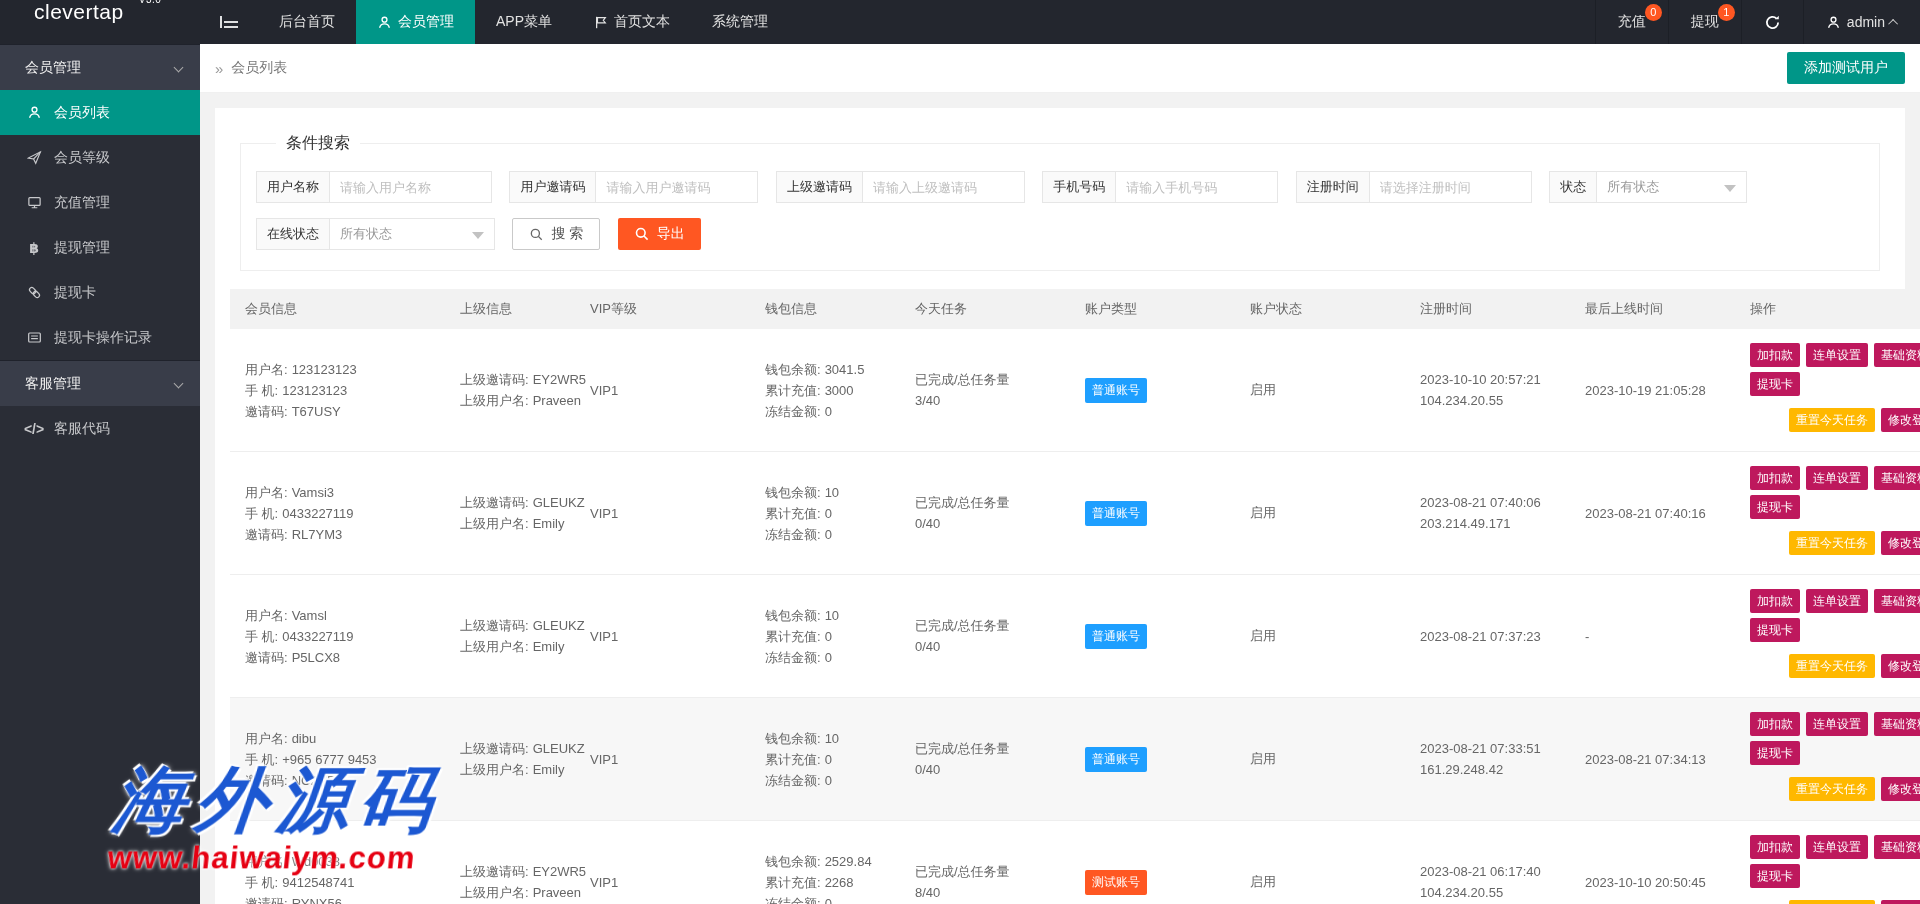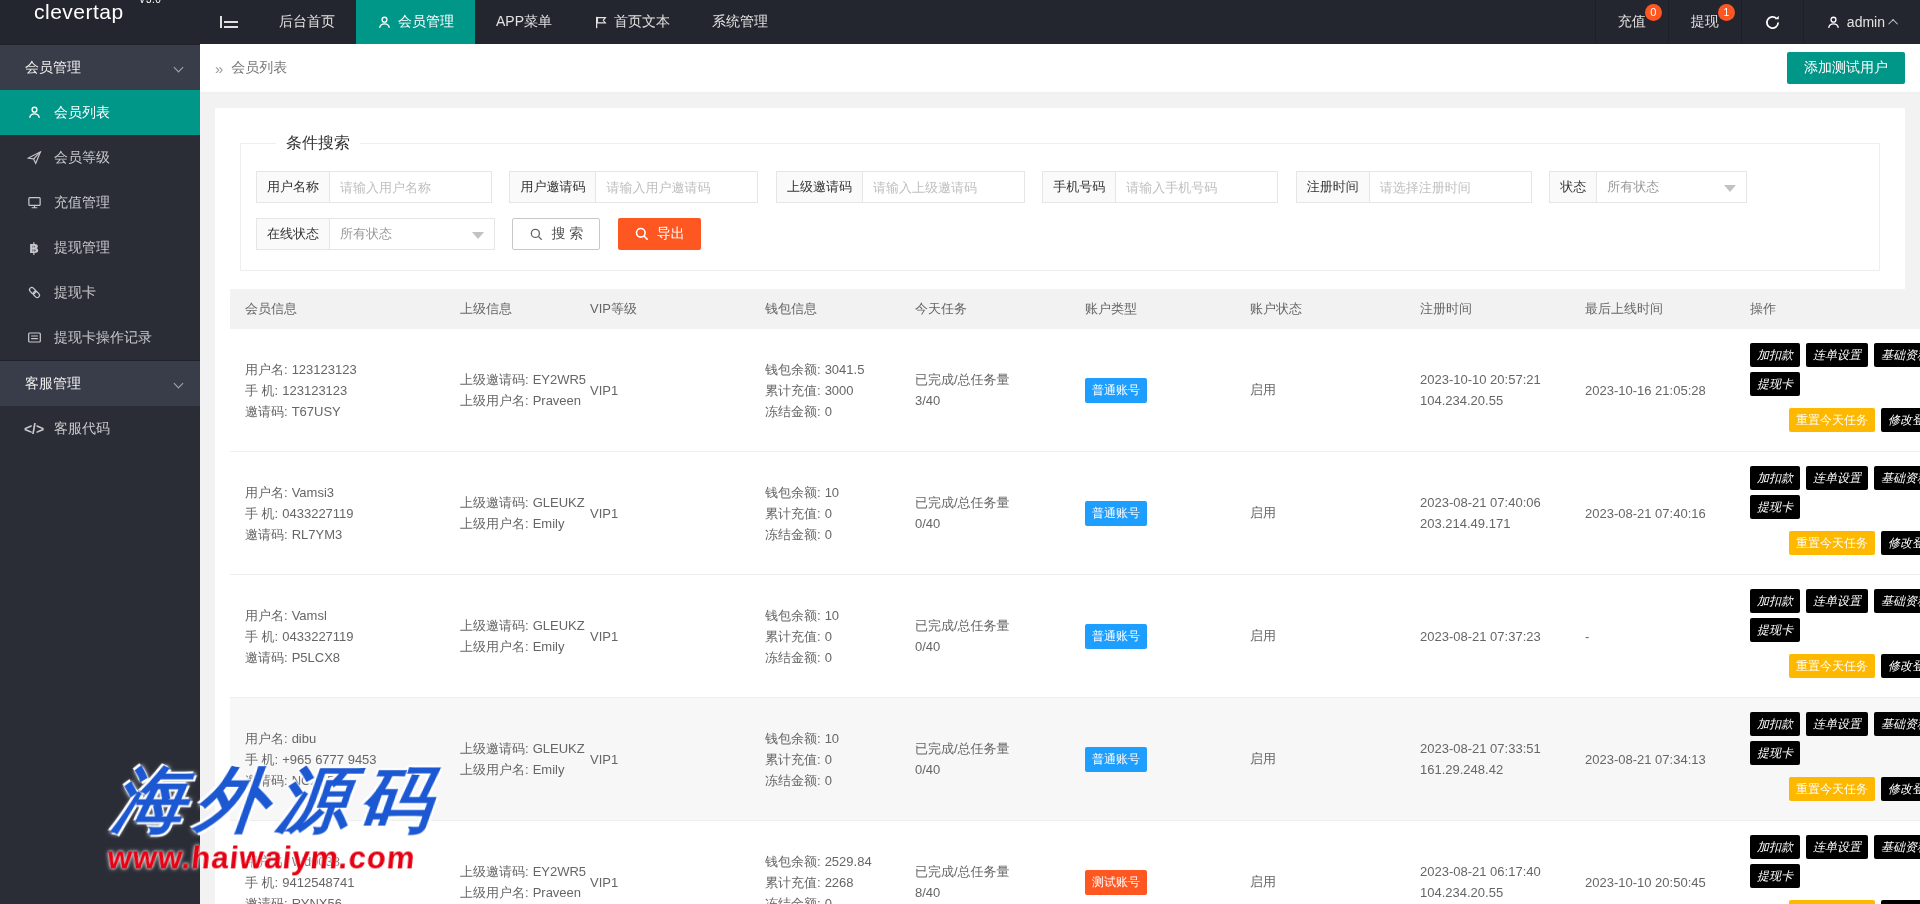--- a/index.html
+++ b/index.html
@@ -93,21 +93,21 @@
   .iline { line-height:21px; white-space:nowrap; }
   .iline .val { margin-left:4px; }
   .badge-type { display:inline-block; padding:4px 7px; border-radius:2px; color:#fff; font-size:12px; }
   .badge-blue { background:#1E9FFF; }
   .badge-red  { background:#FF5722; }
   .ops-line { display:flex; gap:6px; margin-bottom:5px; }
   .ops-line.gap { margin-top:12px; }
   .btn-xs { display:inline-block; height:24px; line-height:24px; padding:0 7px; font-size:12px;
     color:#fff; border:none; border-radius:2px; cursor:pointer; white-space:nowrap;
     font-family:inherit; }
-  .b-blue { background:#000000;font-style:italic; }
+  .b-blue { background:#be185d; }
   .b-yellow { background:#FFB800;margin-left:39px; }
 
   
   .watermark { position:fixed; left:112px; top:760px; z-index:99; pointer-events:none;
     transform:skewX(-6deg); }
   .wm-title { font-family:"DejaVu Serif","Liberation Serif",serif; font-style:italic;
     font-weight:bold; font-size:72px; line-height:80px; color:#1C58D2; letter-spacing:10px;
     text-shadow:0 0 2px #fff, 0 0 5px #fff, 2px 2px 0 #fff, -2px -2px 0 #fff; }
   .wm-url { font-weight:bold; font-size:31px; color:#E60012; letter-spacing:1px;
     text-shadow:0 0 2px #fff, 0 0 4px #fff; }
@@ -357,21 +357,21 @@
       <div class="iline">3/40</div>
     </td>
     <td>
       <span class="badge-type badge-blue">普通账号</span>
     </td>
     <td>启用</td>
     <td>
       <div class="iline">2023-10-10 20:57:21</div>
       <div class="iline">104.234.20.55</div>
     </td>
-    <td>2023-10-16 21:05:28</td>
+    <td>2023-10-19 21:05:28</td>
     <td>
       <div class="ops-line">
         <button class="btn-xs b-blue">加扣款</button>
         <button class="btn-xs b-blue">连单设置</button>
         <button class="btn-xs b-blue">基础资料</button>
       </div>
       <div class="ops-line">
         <button class="btn-xs b-blue">提现卡</button>
       </div>
       <div class="ops-line gap">

